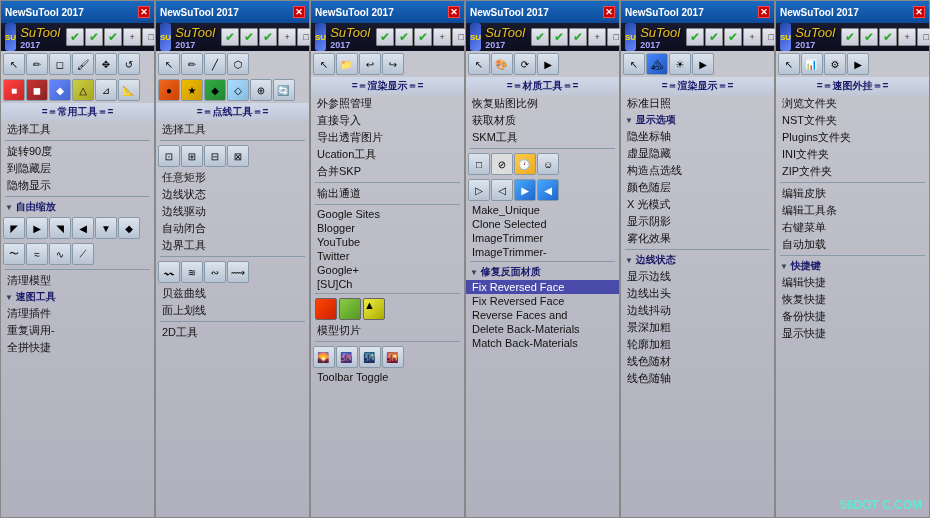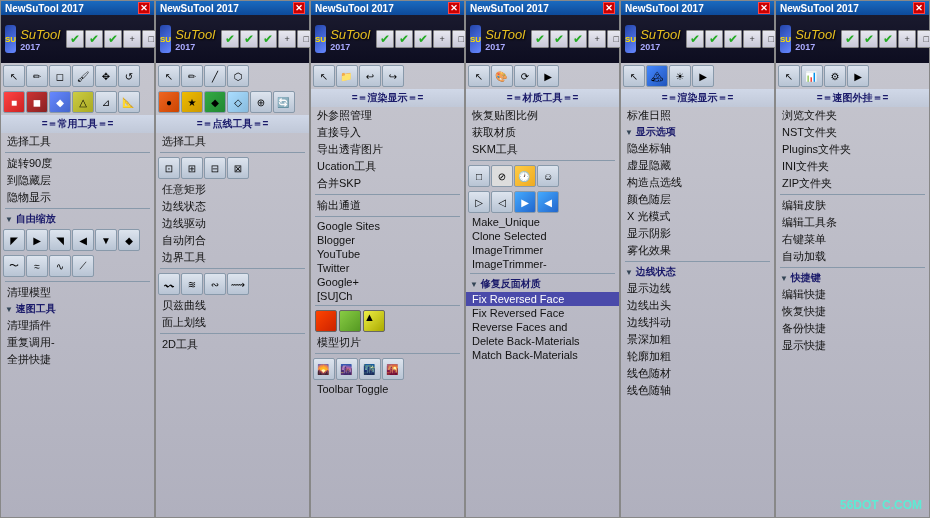--- a/index.html
+++ b/index.html
@@ -26,39 +26,39 @@
 
     .panel-title-bar {
       background: linear-gradient(180deg, #1a6abf 0%, #0d4a9a 100%);
       color: white;
       font-size: 10px;
       font-weight: bold;
       padding: 2px 4px;
       display: flex;
       align-items: center;
       justify-content: space-between;
-      height: 14px;
+      height: 22px;
     }
 
     .panel-title-bar .close-btn {
       width: 12px;
       height: 12px;
       background: #cc0000;
       color: white;
       font-size: 9px;
       display: flex;
       align-items: center;
       justify-content: center;
       cursor: pointer;
       border: 1px solid #ff4444;
     }
 
     .logo-bar {
       background: linear-gradient(180deg, #1a1a2e 0%, #0d0d20 100%);
-      height: 48px;
+      height: 28px;
       display: flex;
       align-items: center;
       padding: 2px 4px;
       gap: 2px;
     }
 
     .logo-text {
       color: #e8c020;
       font-size: 13px;
       font-weight: normal;

